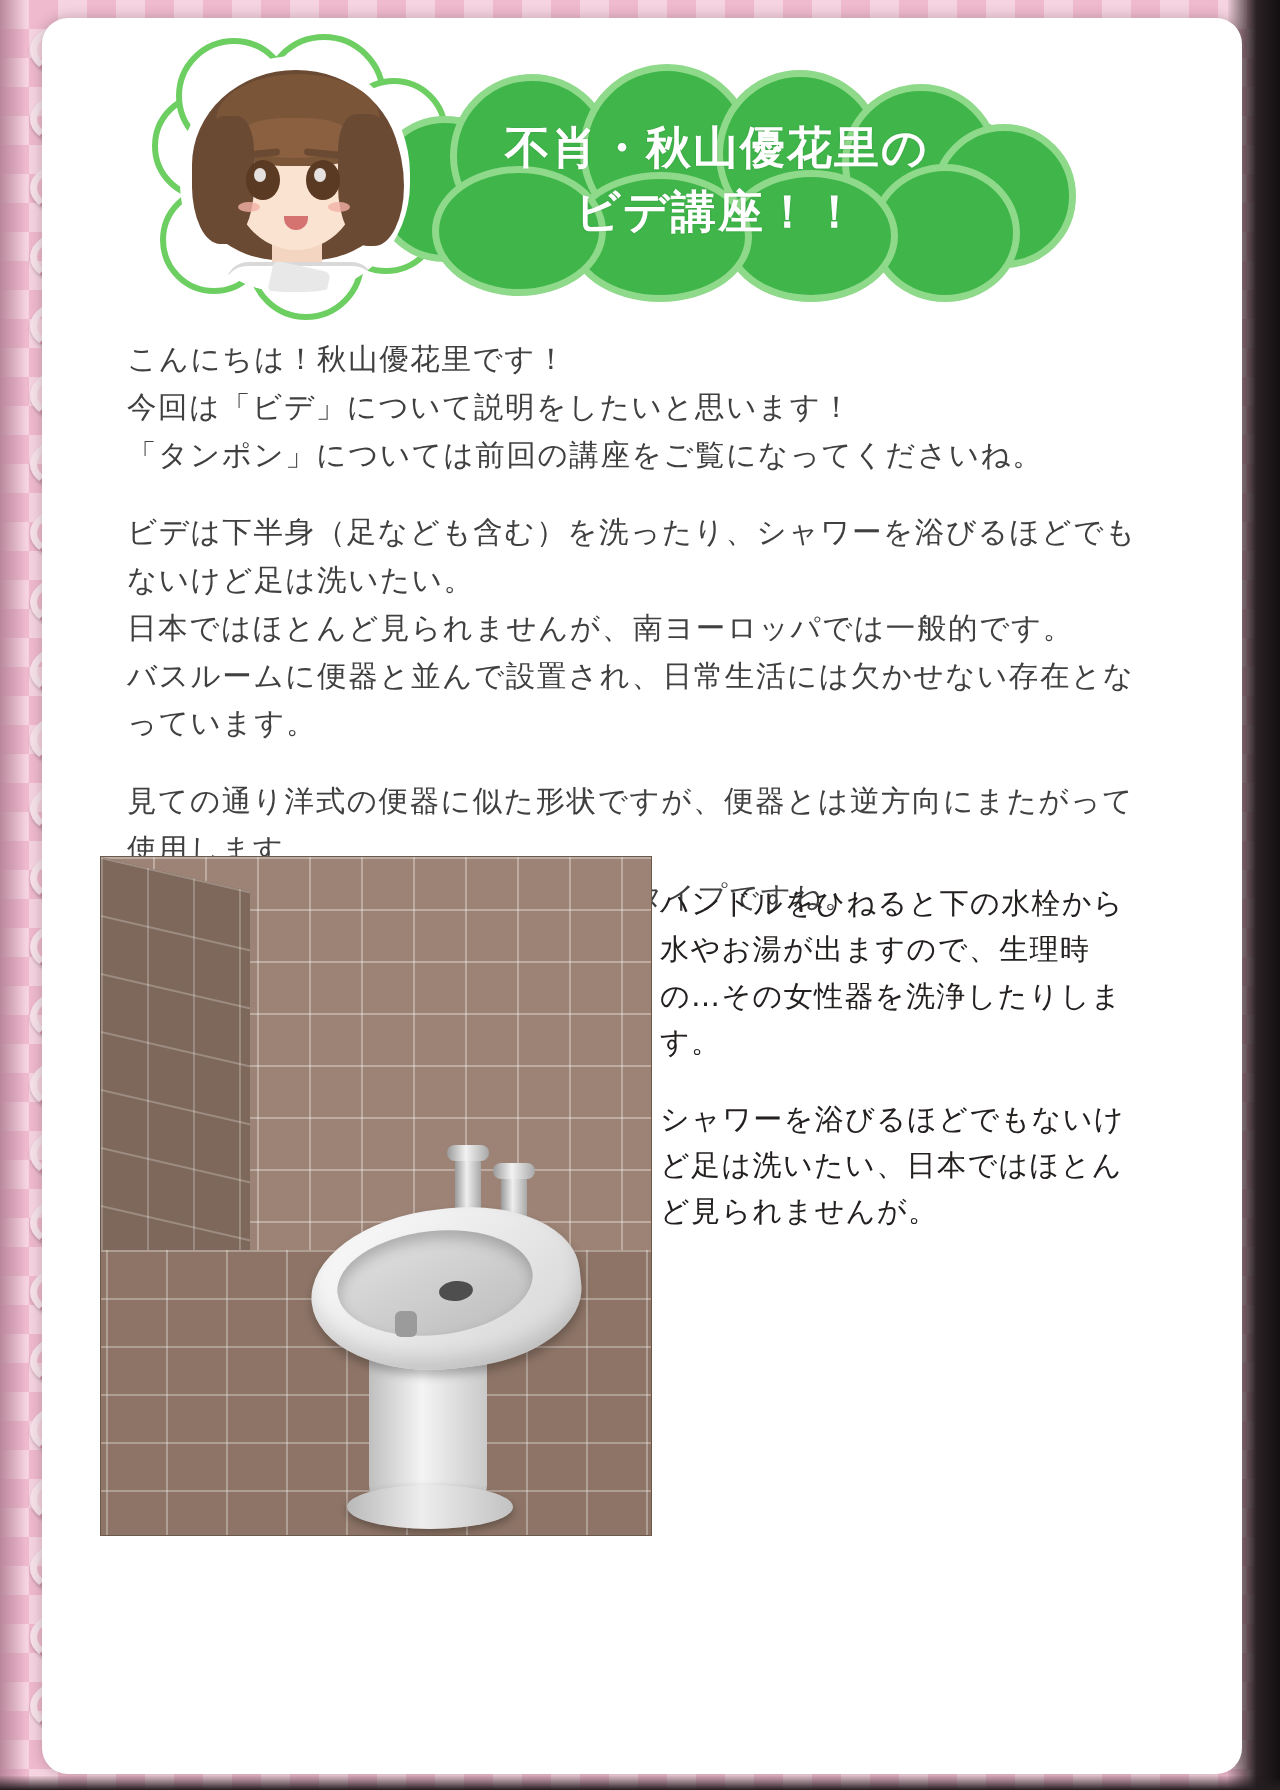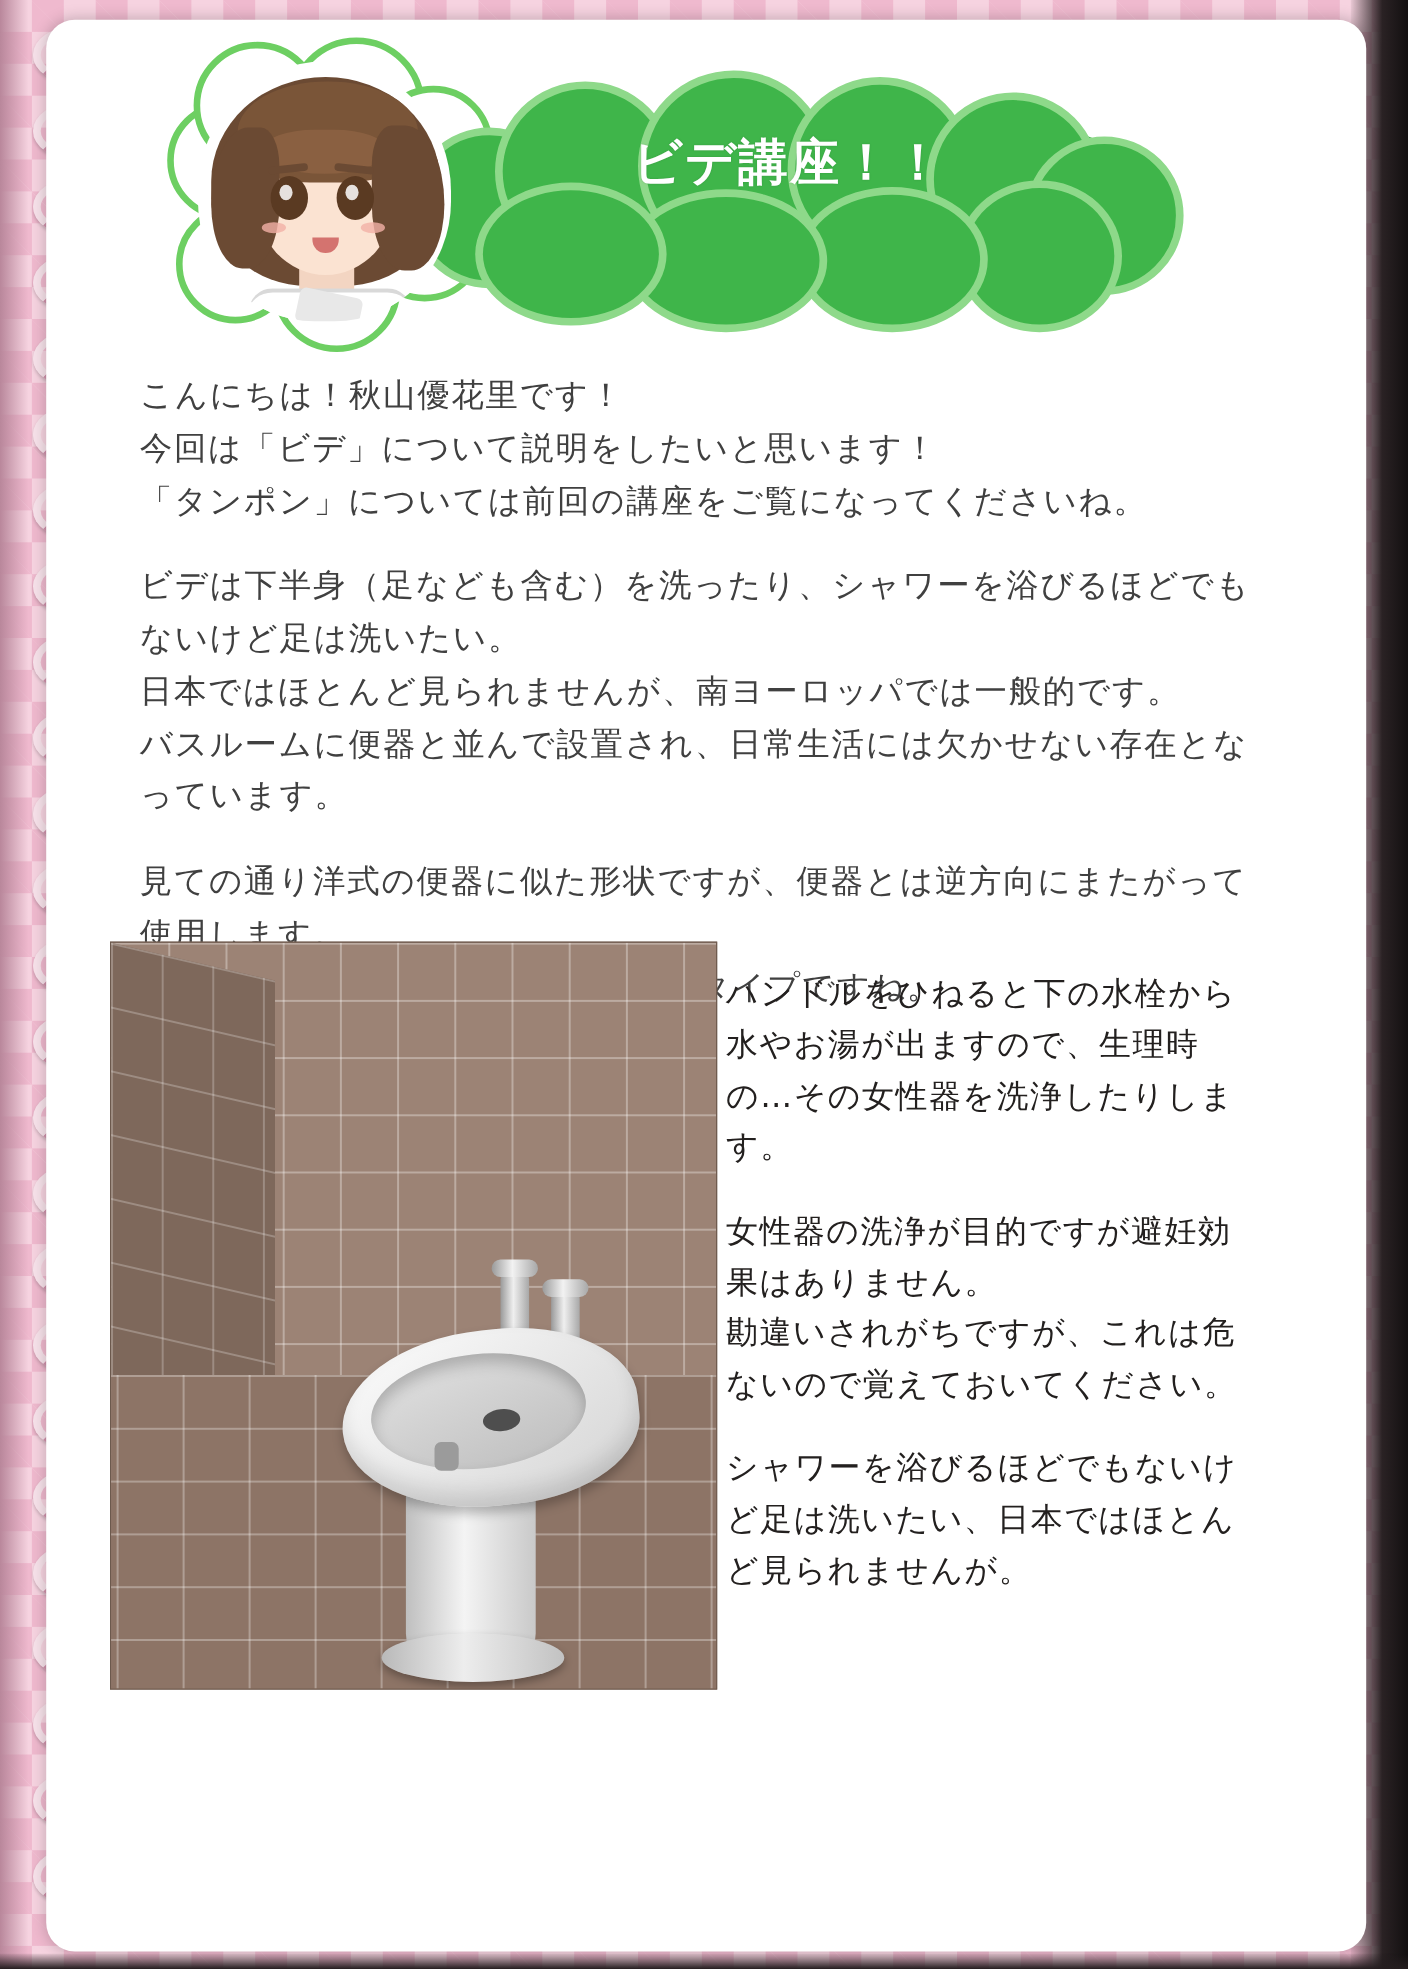--- a/index.html
+++ b/index.html
@@ -475,20 +475,21 @@
           <div class="lobe" style="left:78px;top:-6px;width:150px;height:150px;"></div>
           <div class="lobe" style="left:208px;top:-16px;width:160px;height:160px;"></div>
           <div class="lobe" style="left:344px;top:-10px;width:154px;height:154px;"></div>
           <div class="lobe" style="left:470px;top:4px;width:144px;height:144px;"></div>
           <div class="lobe" style="left:560px;top:44px;width:130px;height:130px;"></div>
           <div class="lobe" style="left:498px;top:84px;width:136px;height:124px;"></div>
           <div class="lobe" style="left:352px;top:90px;width:160px;height:118px;"></div>
           <div class="lobe" style="left:196px;top:92px;width:170px;height:116px;"></div>
           <div class="lobe" style="left:60px;top:86px;width:160px;height:116px;"></div>
           <div class="cloud-text">
+            <div>不肖・秋山優花里の</div>
             <div>ビデ講座！！</div>
           </div>
         </div>
       </div>
 
       <div class="body-text">
         <p class="para" style="white-space: pre-line;">こんにちは！秋山優花里です！
 今回は「ビデ」について説明をしたいと思います！
 「タンポン」については前回の講座をご覧になってくださいね。</p>
         <p class="para" style="white-space: pre-line;">ビデは下半身（足なども含む）を洗ったり、シャワーを浴びるほどでもないけど足は洗いたい。
@@ -507,20 +508,18 @@
         <div class="bidet-column"></div>
         <div class="bidet-base"></div>
         <div class="bidet-bowl"></div>
         <div class="bidet-basin"></div>
         <div class="bidet-drain"></div>
         <div class="bidet-knob"></div>
       </div>
 
       <div class="side-text">
         <p class="para" style="white-space: pre-line;">ハンドルをひねると下の水栓から水やお湯が出ますので、生理時の…その女性器を洗浄したりします。</p>
-        <p class="para" style="white-space: pre-line;">女性器の洗浄が目的ですが避妊効果はありません。
-勘違いされがちですが、これは危ないので覚えておいてください。</p>
         <p class="para" style="white-space: pre-line;">シャワーを浴びるほどでもないけど足は洗いたい、日本ではほとんど見られませんが。</p>
       </div>
 
     </div>
   </div>
 </div>
 
 </body></html>

